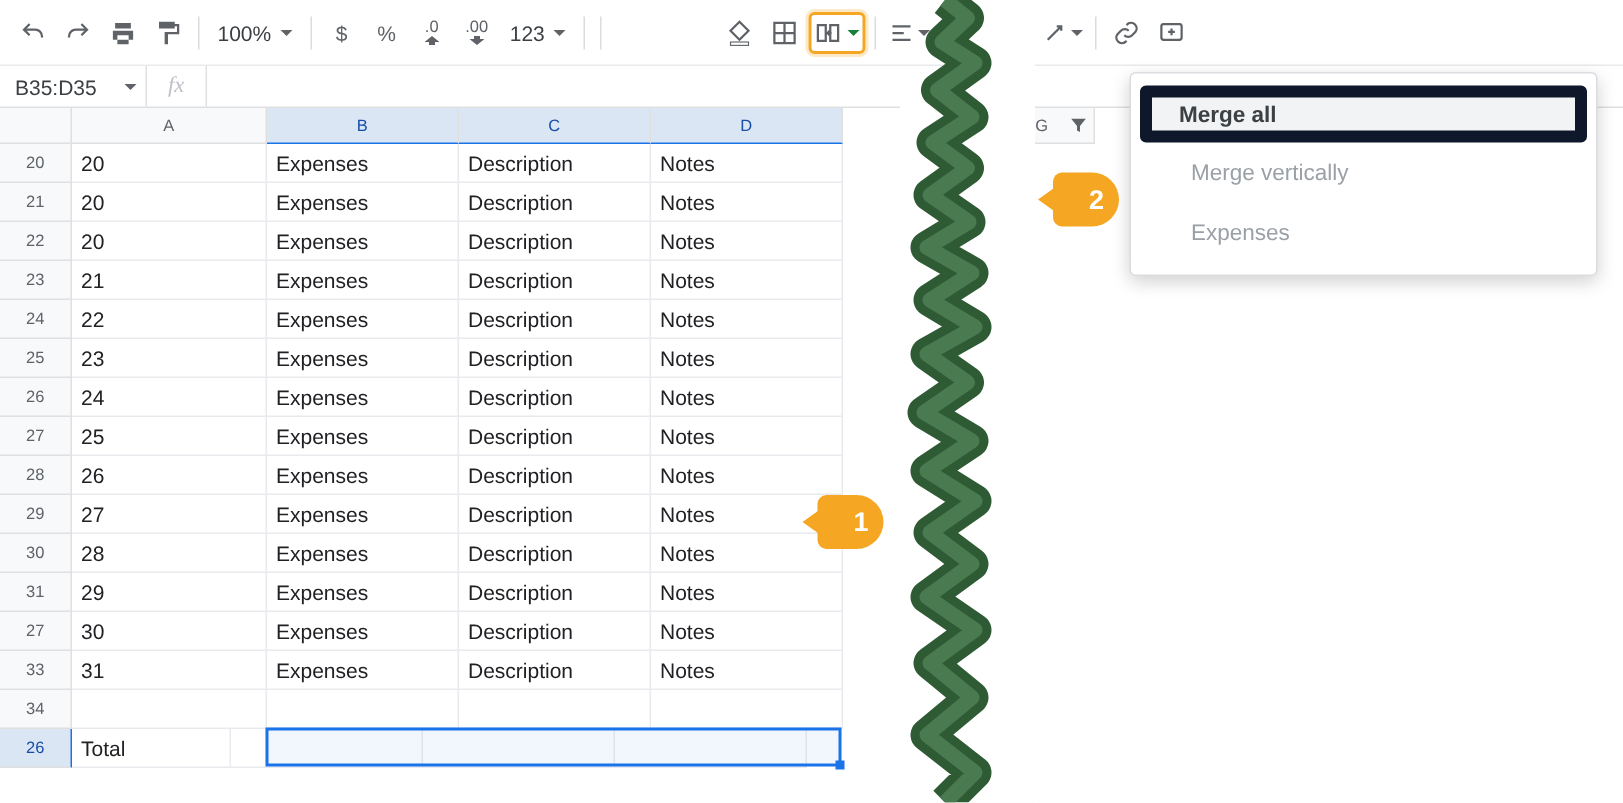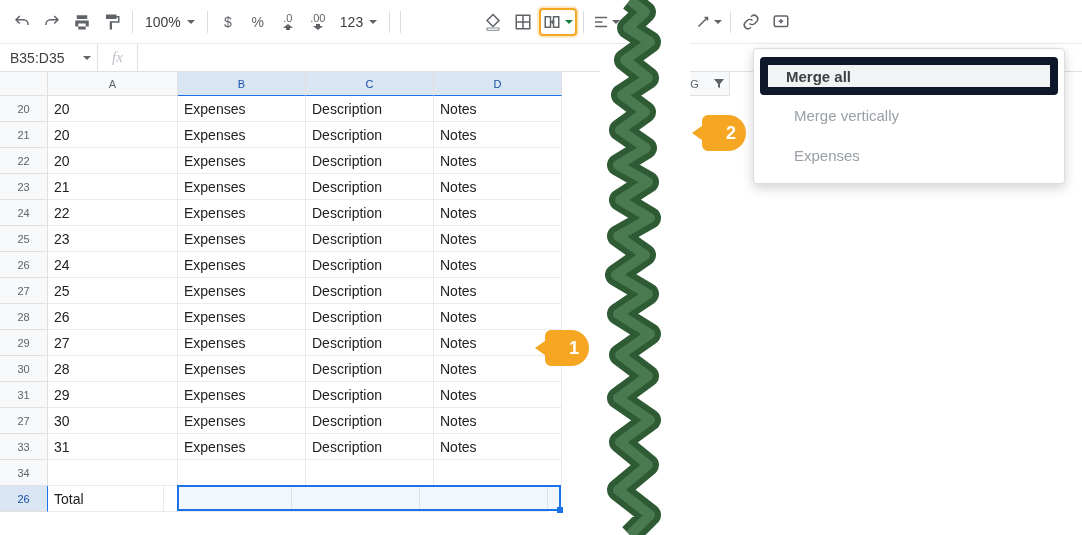--- a/index.html
+++ b/index.html
@@ -513,21 +513,21 @@
       </div>
       <div class="row">
         <div class="rowhdr">34</div>
         <div class="cell" style="width: 130px;"></div>
         <div class="cell" style="width: 128px;"></div>
         <div class="cell" style="width: 128px;"></div>
         <div class="cell" style="width: 128px;"></div>
       </div>
       <div class="row">
         <div class="rowhdr sel">26</div>
-        <div class="cell" style="width: 116px;">Total</div>
+        <div class="cell" style="width: 106px;">Total</div>
         <div class="cell" style="width: 128px;"></div>
         <div class="cell" style="width: 128px;"></div>
         <div class="cell" style="width: 128px;"></div>
       </div>
     </div>
   <div class="selection-overlay" id="seloverlay" style="top: 413px; left: 177px; width: 384px; height: 26px;">
     <div class="sel-handle"></div>
   </div>
 </div>
 

